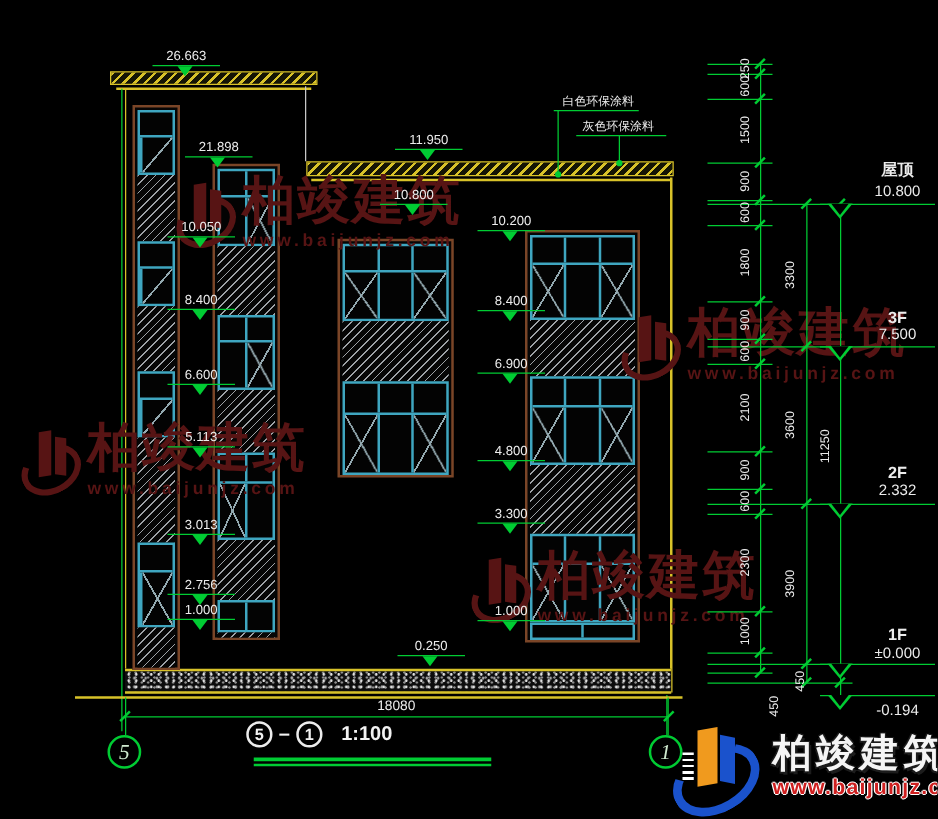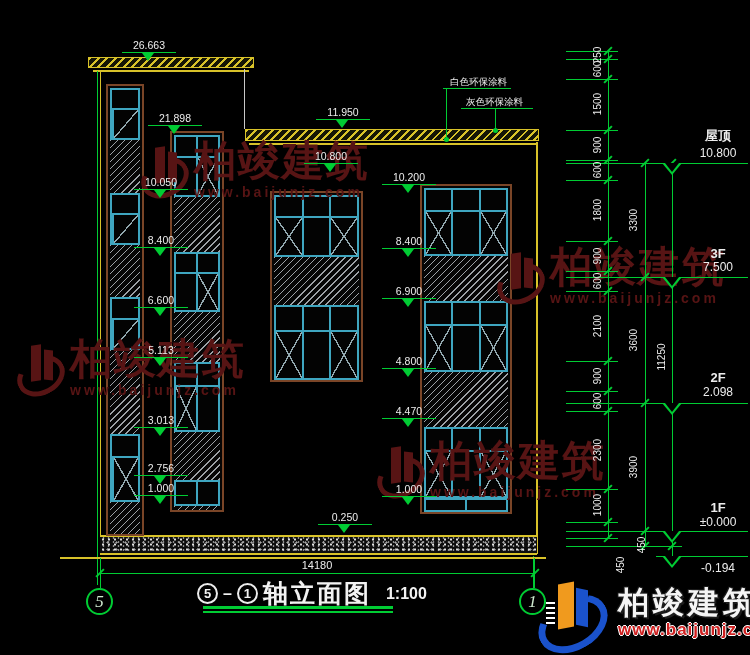--- a/index.html
+++ b/index.html
@@ -338,21 +338,21 @@
   <div class="stri" style="left:154px;top:358px;"></div>
 
   <div class="t tc" style="left:384px;top:356px;width:50px;">4.800</div>
   <div class="hline" style="left:382px;top:368px;width:54px;"></div>
   <div class="stri" style="left:402px;top:369px;"></div>
 
   <div class="t tc" style="left:136px;top:415px;width:50px;">3.013</div>
   <div class="hline" style="left:134px;top:427px;width:54px;"></div>
   <div class="stri" style="left:154px;top:428px;"></div>
 
-  <div class="t tc" style="left:384px;top:406px;width:50px;">4.470</div>
+  <div class="t tc" style="left:384px;top:406px;width:50px;">3.300</div>
   <div class="hline" style="left:382px;top:418px;width:54px;"></div>
   <div class="stri" style="left:402px;top:419px;"></div>
 
   <div class="t tc" style="left:136px;top:463px;width:50px;">2.756</div>
   <div class="hline" style="left:134px;top:475px;width:54px;"></div>
   <div class="stri" style="left:154px;top:476px;"></div>
 
   <div class="t tc" style="left:136px;top:483px;width:50px;">1.000</div>
   <div class="hline" style="left:134px;top:495px;width:54px;"></div>
   <div class="stri" style="left:154px;top:496px;"></div>
@@ -442,21 +442,21 @@
     </div>
 
   <div class="t tc" style="left:690px;top:247px;width:56px;font-size:13px;font-weight:bold;">3F</div>
   <div class="t tc" style="left:690px;top:261px;width:56px;font-size:12px;">7.500</div>
   <div class="hline" style="left:656px;top:277px;width:92px;"></div>
   <div class="otri" style="left:662px;top:277px;">
       <div></div>
     </div>
 
   <div class="t tc" style="left:690px;top:371px;width:56px;font-size:13px;font-weight:bold;">2F</div>
-  <div class="t tc" style="left:690px;top:386px;width:56px;font-size:12px;">2.098</div>
+  <div class="t tc" style="left:690px;top:386px;width:56px;font-size:12px;">2.332</div>
   <div class="hline" style="left:656px;top:403px;width:92px;"></div>
   <div class="otri" style="left:662px;top:403px;">
       <div></div>
     </div>
 
   <div class="t tc" style="left:690px;top:501px;width:56px;font-size:13px;font-weight:bold;">1F</div>
   <div class="t tc" style="left:690px;top:516px;width:56px;font-size:12px;">±0.000</div>
   <div class="hline" style="left:656px;top:531px;width:92px;"></div>
   <div class="otri" style="left:662px;top:531px;">
       <div></div>
@@ -466,34 +466,33 @@
   <div class="otri" style="left:662px;top:556px;">
       <div></div>
     </div>
   <div class="t tc" style="left:690px;top:562px;width:56px;font-size:12px;">-0.194</div>
 
   <div class="vline" style="left:100px;top:558px;height:30px;"></div>
   <div class="vline" style="left:534px;top:558px;height:30px;"></div>
   <div class="hline" style="left:100px;top:573px;width:435px;"></div>
   <div class="tick" style="left:100px;top:573px;"></div>
   <div class="tick" style="left:535px;top:573px;"></div>
-  <div class="t tc" style="left:285px;top:559px;width:64px;font-size:11px;">14180</div>
+  <div class="t tc" style="left:285px;top:559px;width:64px;font-size:11px;">18080</div>
 
   <div class="bubble" style="left:86px;top:588px;">
       <span>5</span>
     </div>
   <div class="bubble" style="left:519px;top:588px;">
       <span>1</span>
     </div>
 
   <div class="titlebar" style="left:197px;top:577px;">
     <span class="circ">5</span>
     <span style="font-weight:bold;">–</span>
     <span class="circ">1</span>
-    <span class="ttl">轴立面图</span>
     <span class="scale">1:100</span>
   </div>
   <div class="abs" style="left:203px;top:606px;width:190px;height:3px;background:#00cc33;"></div>
   <div class="abs" style="left:203px;top:611px;width:190px;height:2px;background:#00cc33;"></div>
 
   <div class="brand" style="left:534px;top:580px;">
     <div class="brand-logo">
       <div class="br-sw"></div>
         <div class="br-o"></div>
         <div class="br-b"></div>

